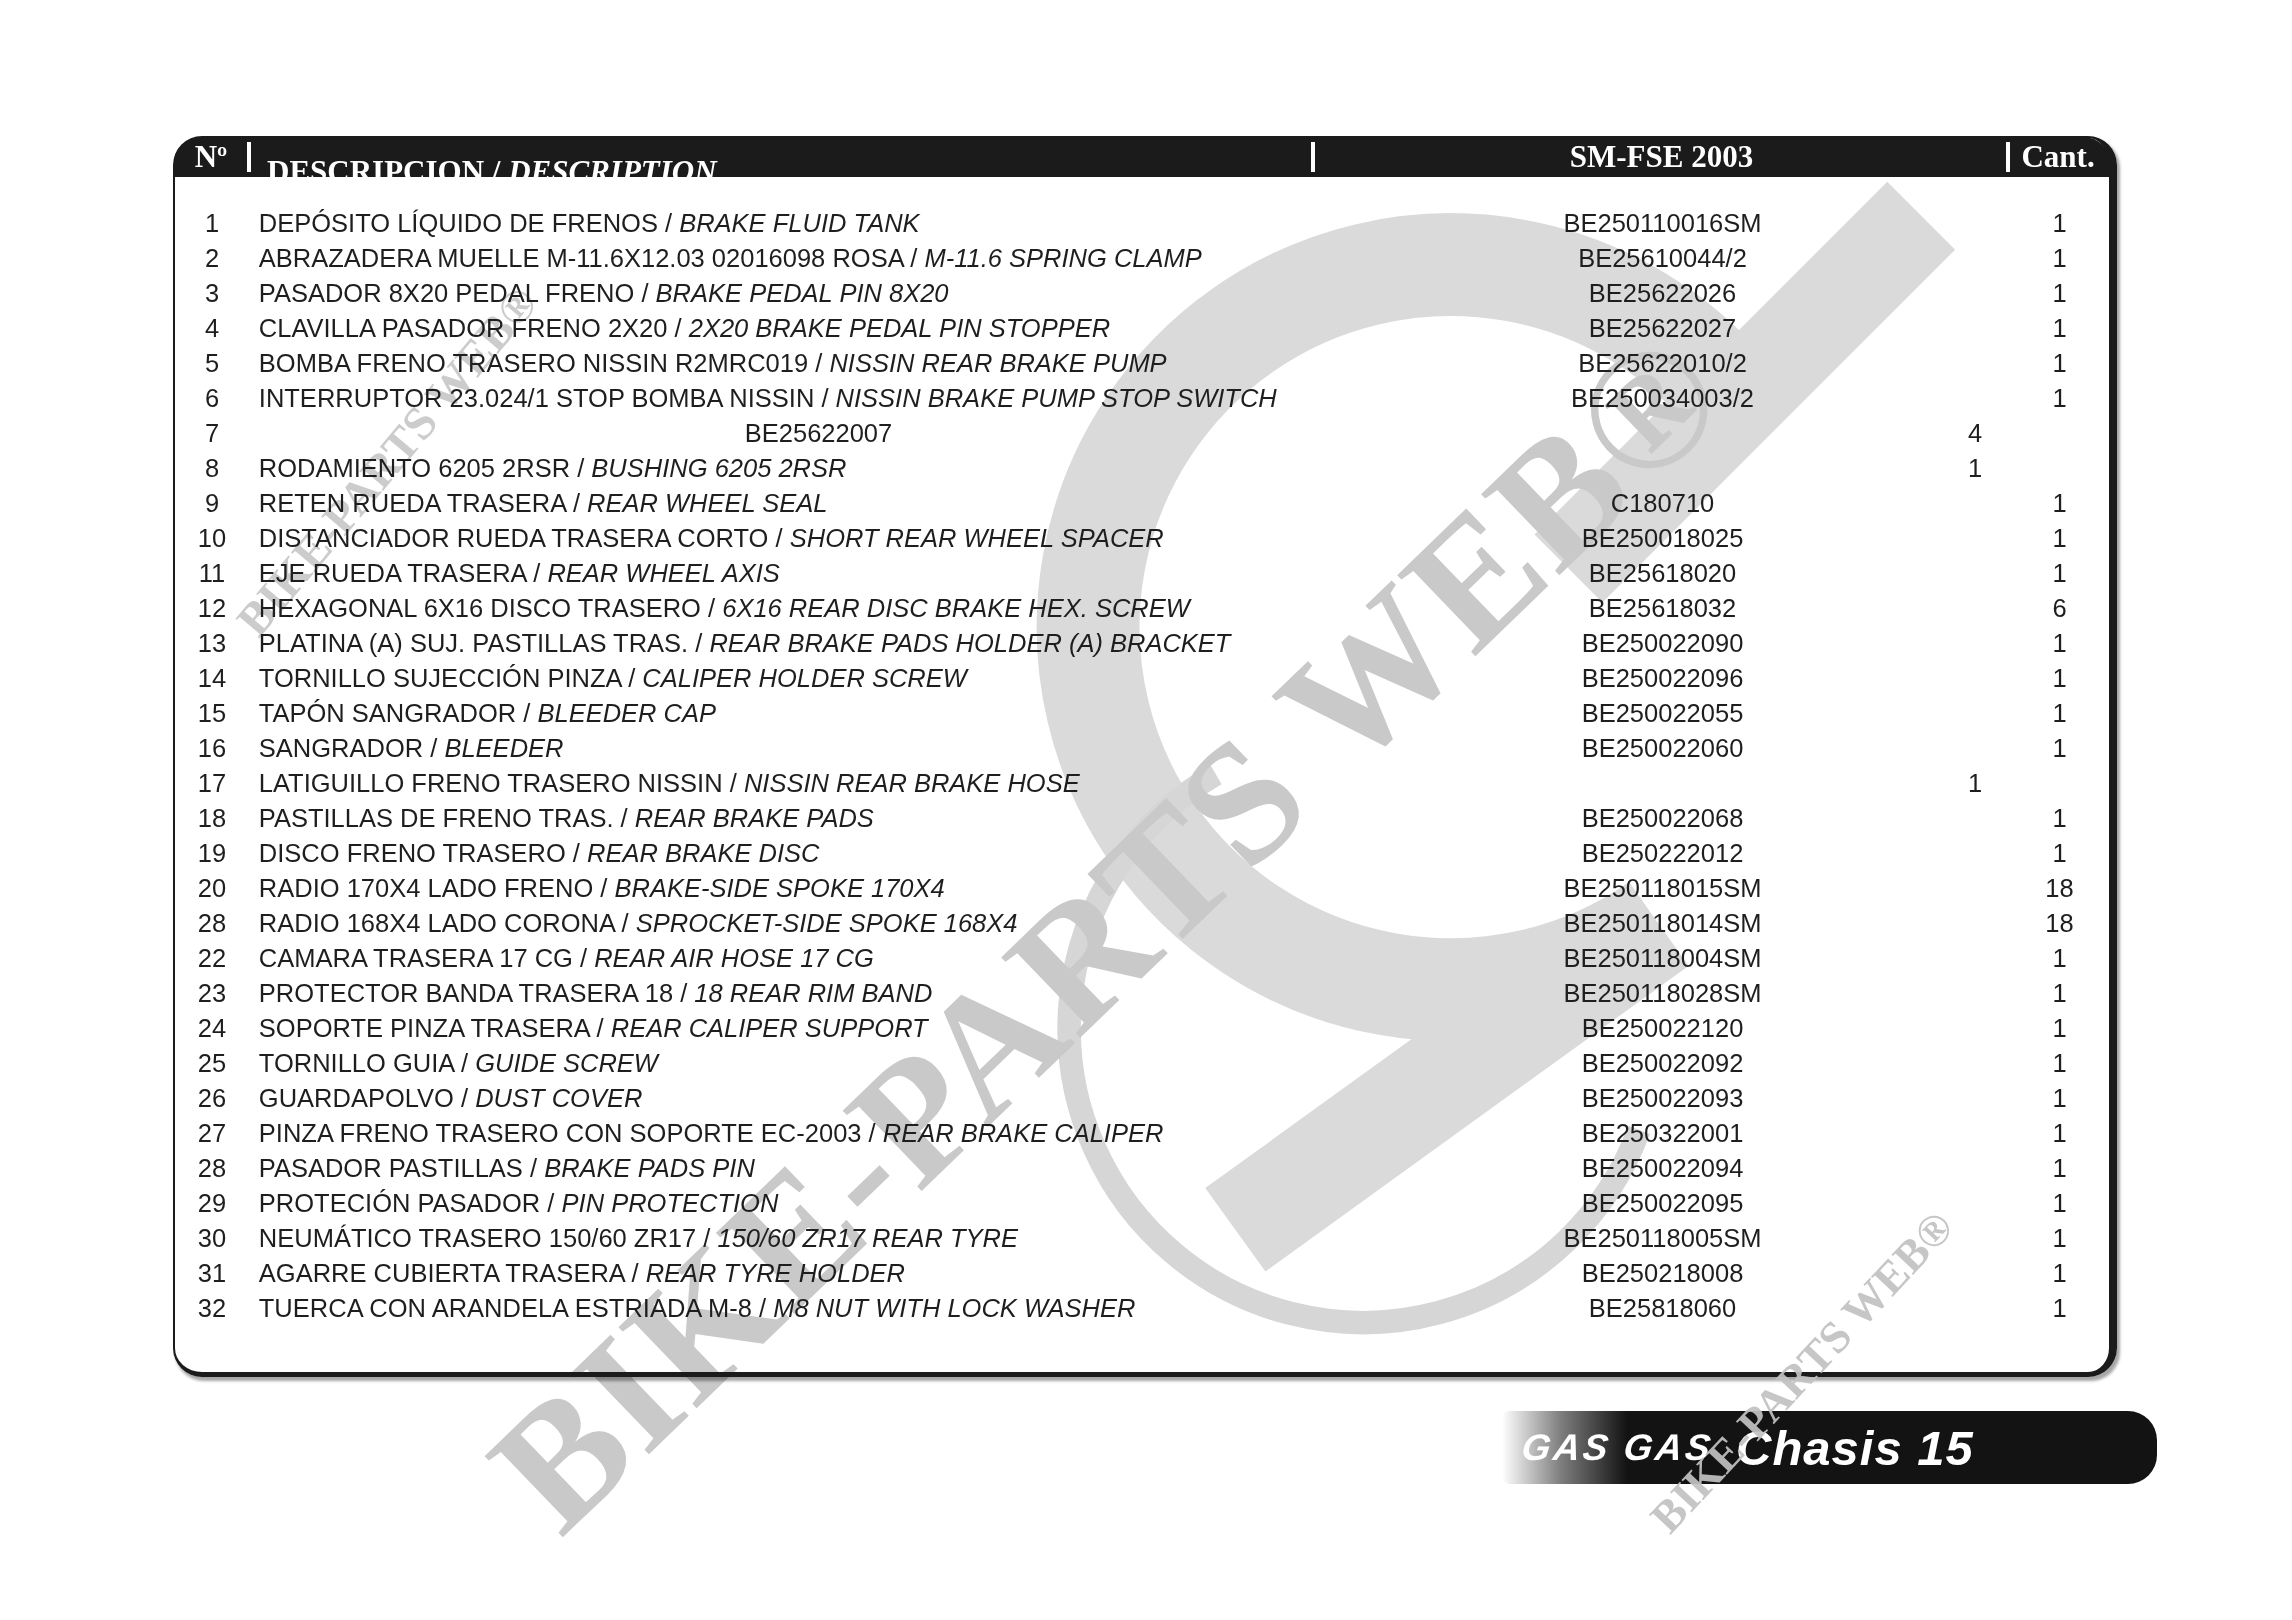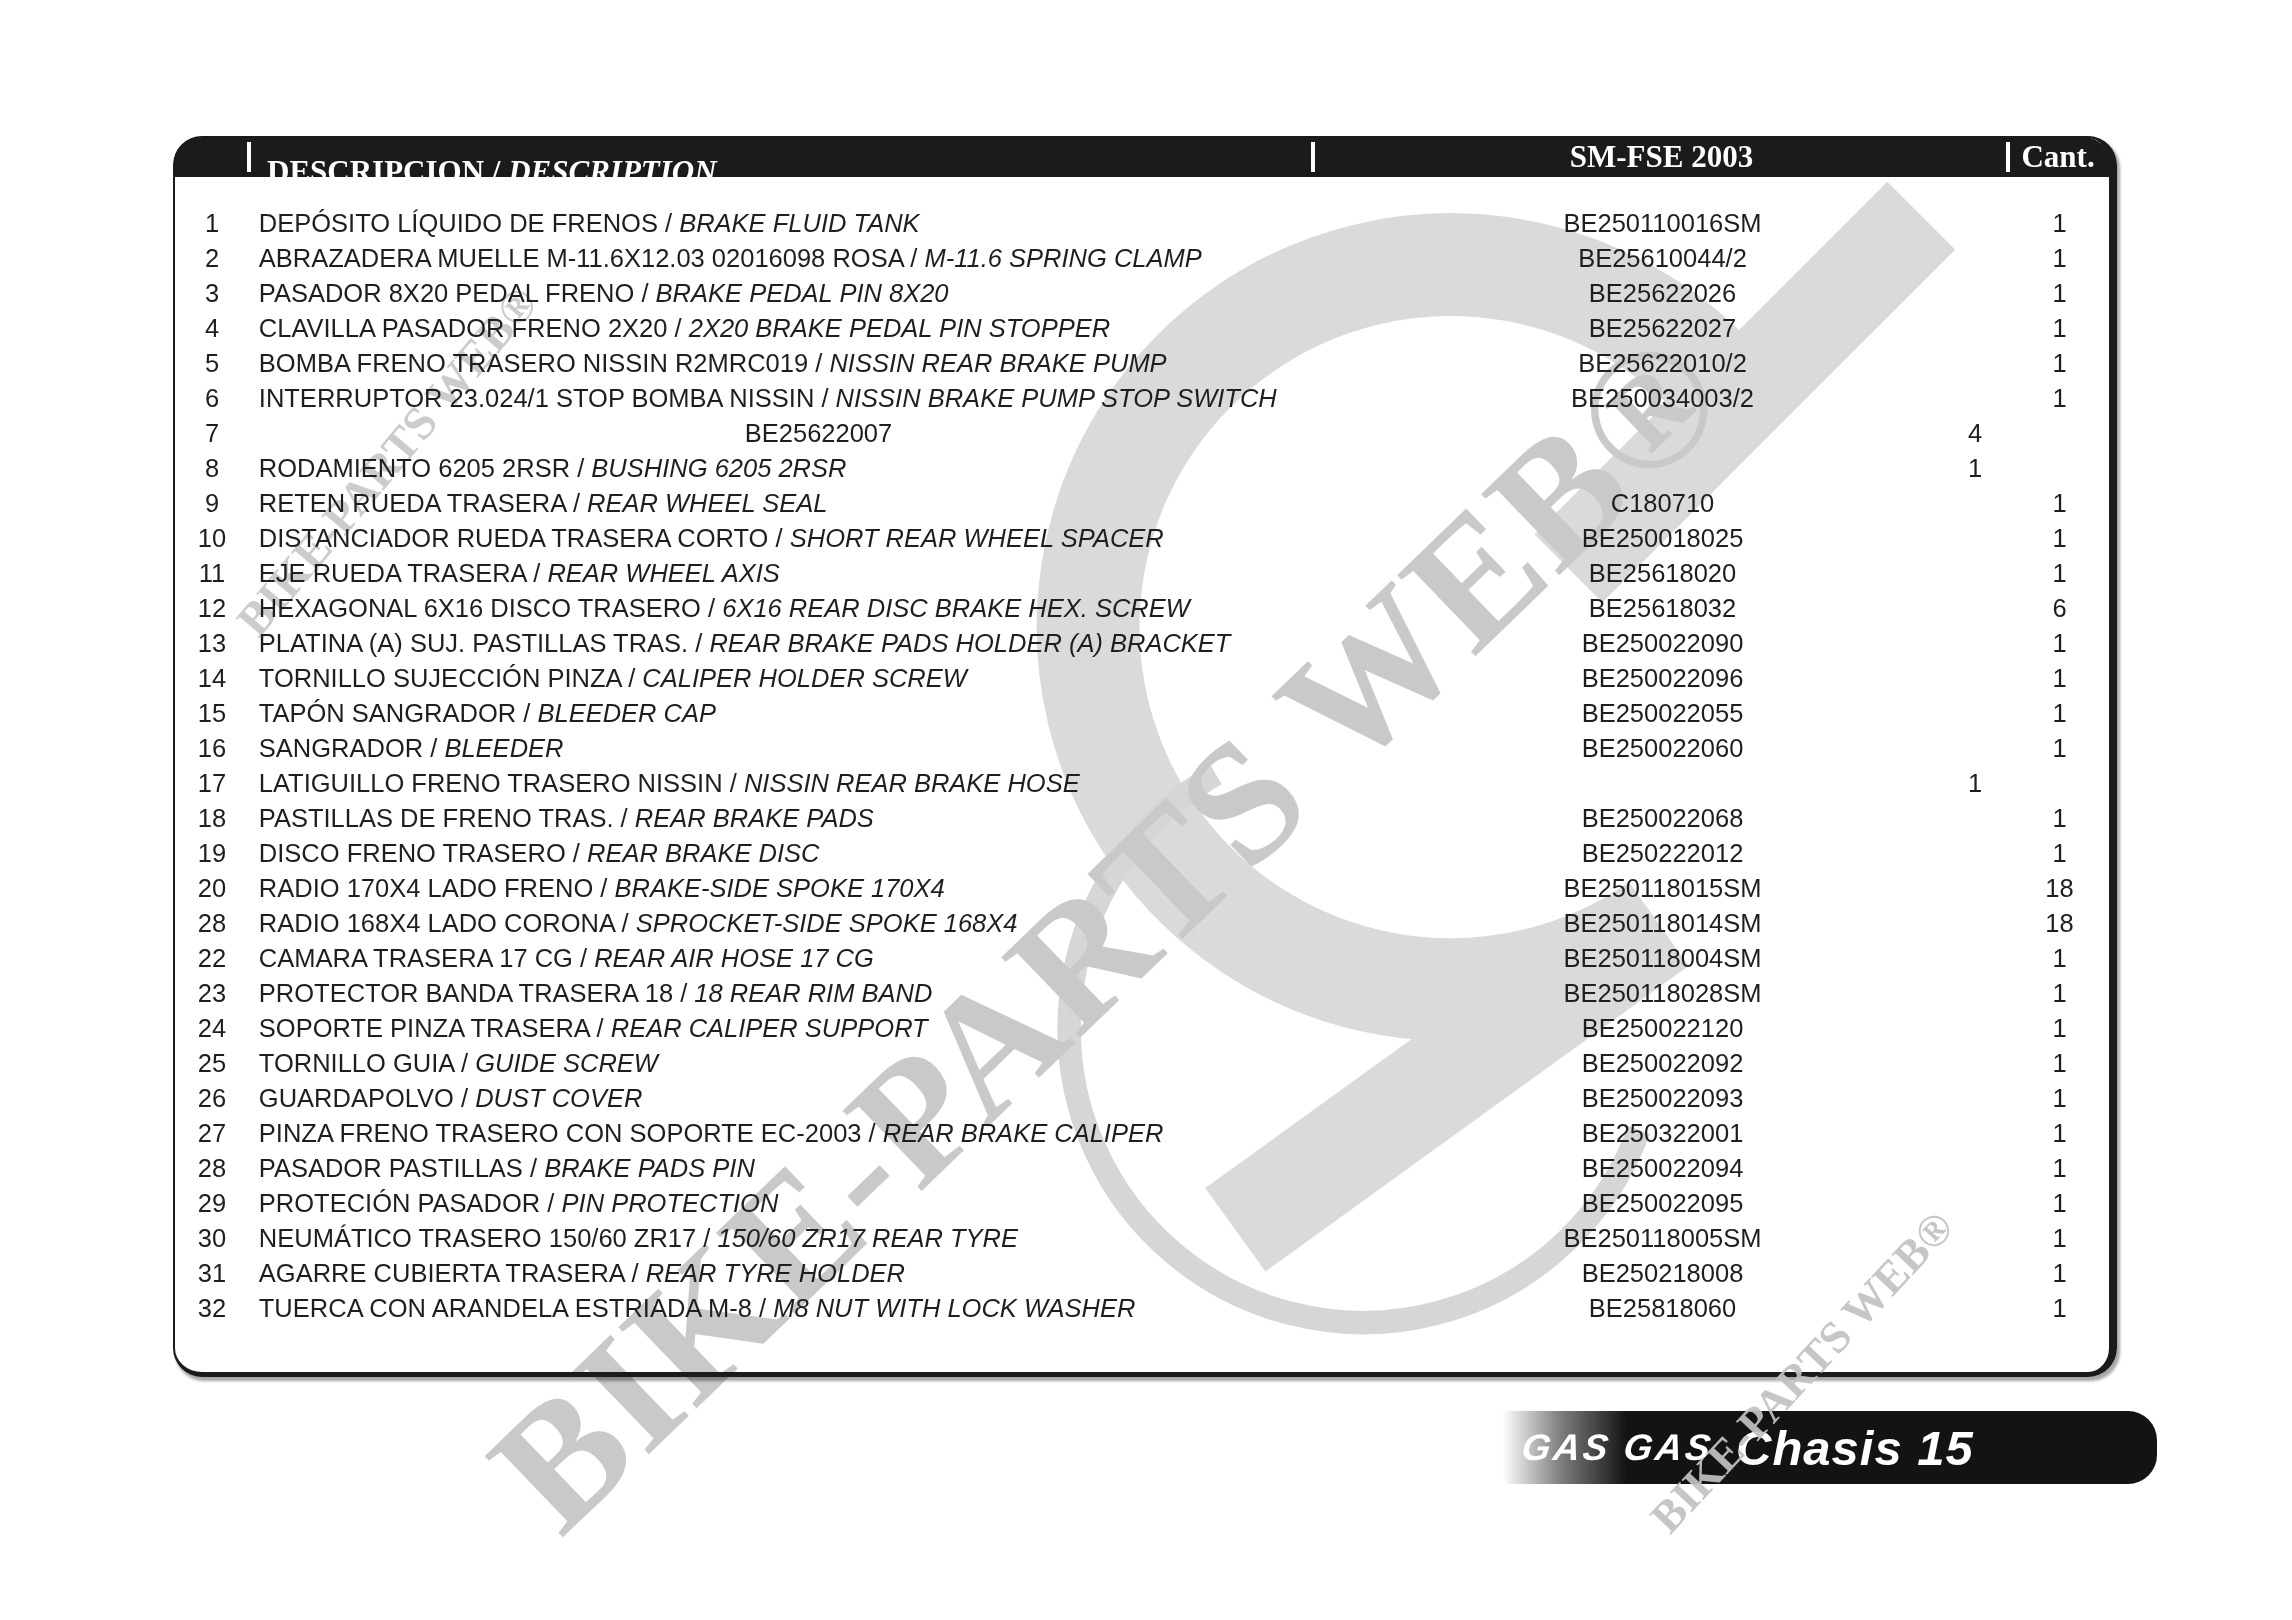--- a/index.html
+++ b/index.html
@@ -38,21 +38,21 @@
     box-shadow:2.9px 3.9px 2.9px rgba(0,0,0,.35);
     z-index:2;background:transparent;
   }
   .thead{
     position:absolute;top:-1px;left:-1px;right:-1px;height:40px;
     background:var(--header-bg);border-radius:26.5px 26.5px 0 0;
     color:var(--header-text);font-family:"Liberation Serif",serif;
     font-weight:bold;font-size:31px;line-height:40px;
   }
   .thead .hcell{position:absolute;top:0;height:40px;}
-  .h-no{left:0;width:74px;text-align:center;margin-top:40px;}
+  .h-no{left:0;width:74px;text-align:center;}
   .h-desc{left:93px;margin-top:15px;}
   .h-part{left:1141px;width:693px;text-align:center;}
   .h-qty{left:1836px;right:3.9px;text-align:center;}
   .hsep{position:absolute;top:4.9px;bottom:4.9px;width:3.9px;background:#ffffff;}
   .sep1{left:73px;}  .sep2{left:1137px;}  .sep3{left:1832px;}
   .slash{white-space:pre;}
   .it{font-style:italic;}
 
   .tbody{position:absolute;top:40px;left:0;right:0;padding-top:28px;}
   .row{

